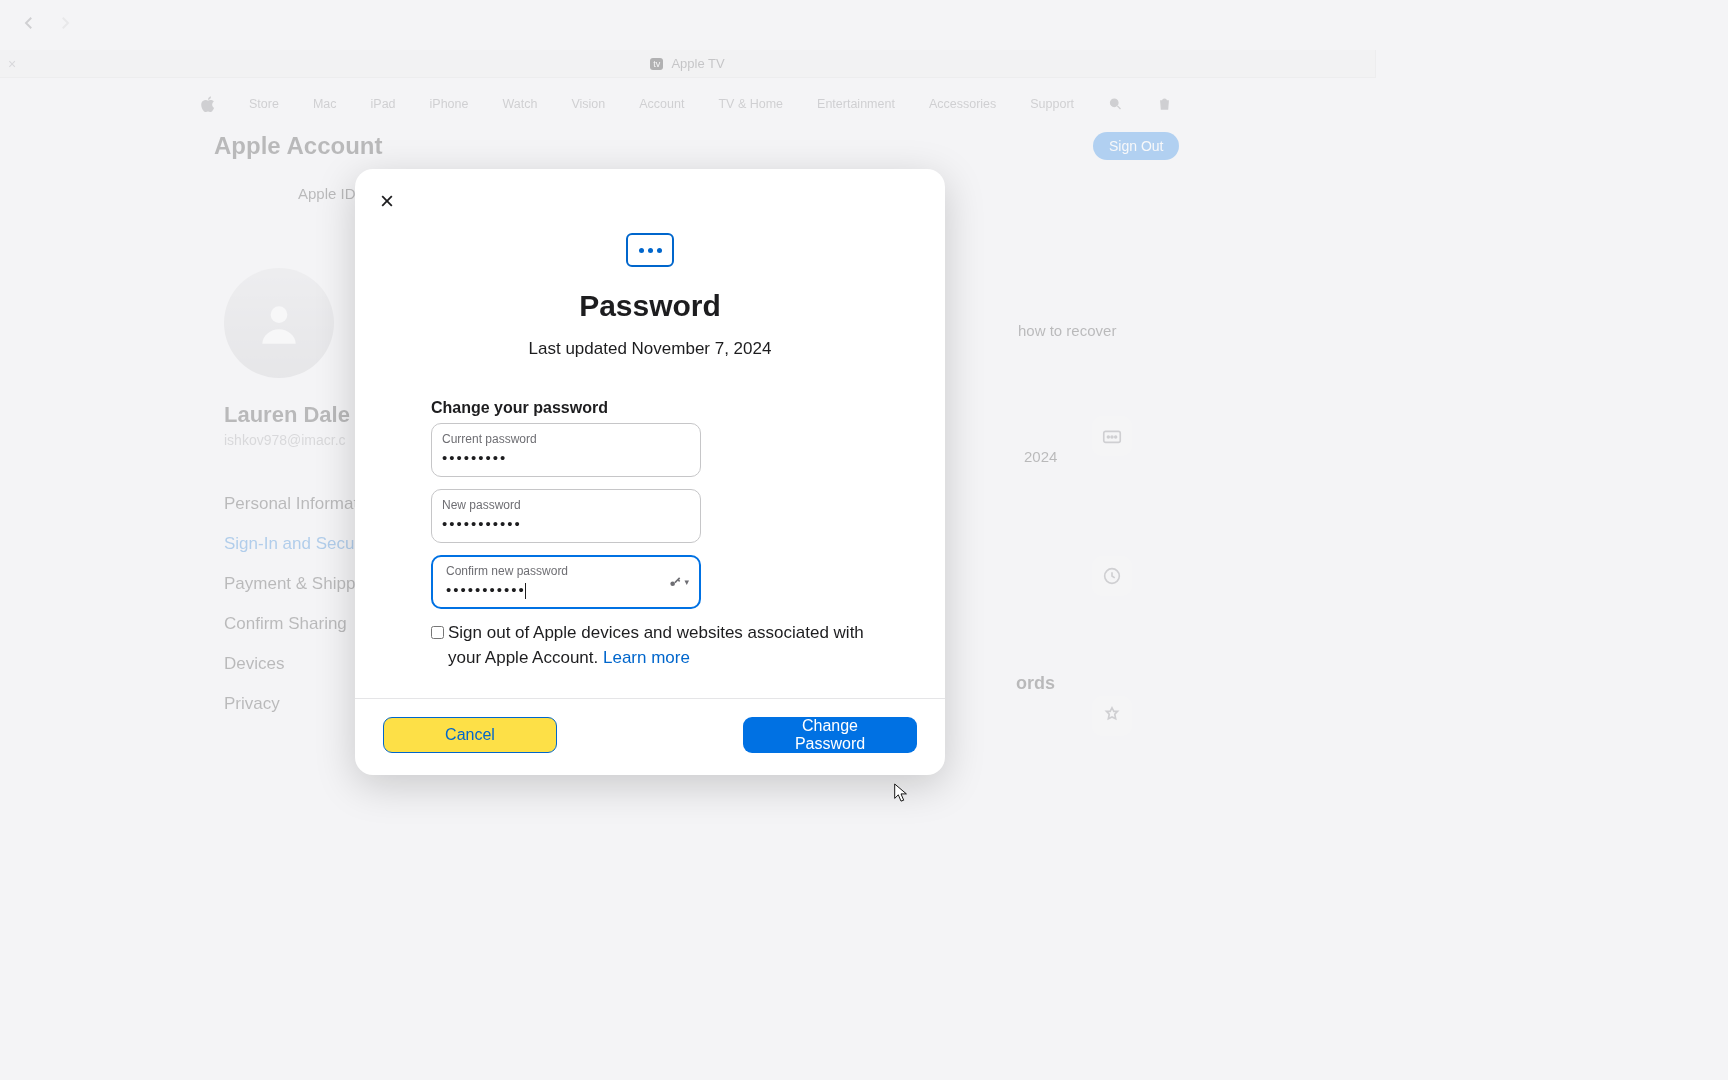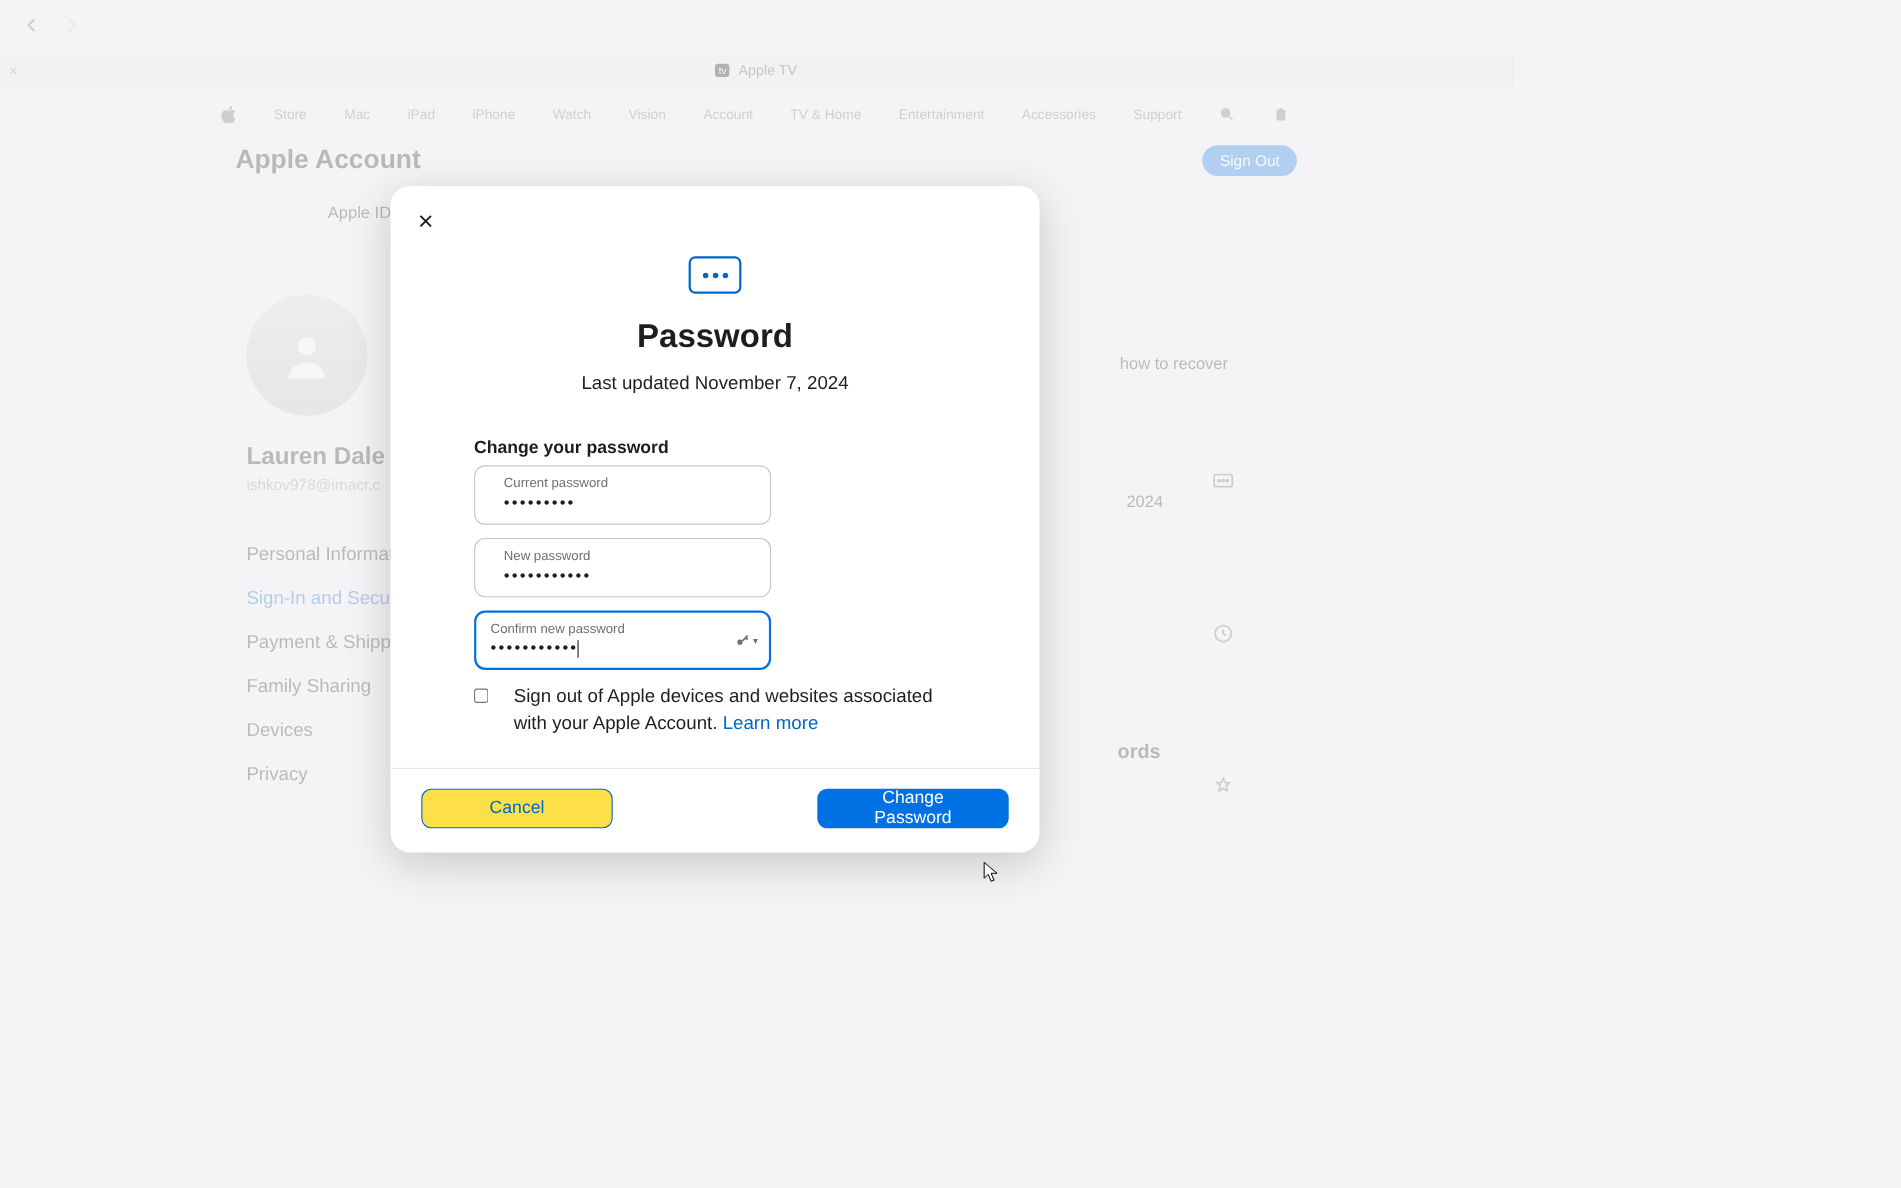--- a/index.html
+++ b/index.html
@@ -161,38 +161,38 @@
     margin:0 auto 22px;display:flex;align-items:center;justify-content:center;gap:4px;
   }
   .pw-icon span{width:5px;height:5px;border-radius:3px;background:#0066cc;}
   .modal-title{font-size:30px;font-weight:600;text-align:center;margin-bottom:16px;}
   .modal-sub{font-size:17px;text-align:center;color:#1d1d1f;margin-bottom:40px;}
   .section-title{font-size:16px;font-weight:600;margin-bottom:6px;}
 
   .field{
     width:270px;height:54px;
     border:1px solid #c6c6c8;border-radius:10px;
-    padding:8px 26px;margin-bottom:12px;
+    padding:8px 10px;margin-bottom:12px;
     position:relative;
   }
   .field.focused{border:2px solid #0071e3;padding:7px 13px;}
   .field-label{font-size:12px;color:#6e6e73;display:block;margin-bottom:3px;}
   .field-value{font-size:15px;letter-spacing:2px;color:#1d1d1f;}
   .field-value .cursor{
     display:inline-block;width:1.5px;height:16px;background:#1d1d1f;
     vertical-align:middle;margin-left:-1px;
   }
   .key-icon{
     position:absolute; right:10px; top:50%; transform:translateY(-50%);
     display:flex;align-items:center;gap:2px;color:#6e6e73;font-size:11px;
   }
   .key-icon svg{width:14px;height:14px;fill:#6e6e73;}
 
   .check-row{
-    display:flex;gap:23px;align-items:flex-start;
+    display:flex;gap:4px;align-items:flex-start;
     font-size:17px;line-height:1.45;margin-top:8px;
   }
   .check-row input[type=checkbox]{
     width:17px;height:17px;margin-top:3px;cursor:pointer;
     accent-color:#0071e3;
   }
   .check-row a{color:#0066cc;text-decoration:none;}
 
   .modal-footer{
     border-top:1px solid #e5e5e7;
@@ -277,21 +277,21 @@
     <svg viewBox="0 0 24 24">
         <circle cx="12" cy="8" r="4"></circle>
         <path d="M4 22c0-4 4-7 8-7s8 3 8 7"></path>
       </svg>
   </div>
   <div class="user-name">Lauren Dale Del</div>
   <div class="user-email">ishkov978@imacr.c</div>
   <div class="side-item">Personal Information</div>
   <div class="side-item active">Sign-In and Security</div>
   <div class="side-item">Payment &amp; Shipping</div>
-  <div class="side-item">Family Sharing</div>
+  <div class="side-item">Confirm Sharing</div>
   <div class="side-item">Devices</div>
   <div class="side-item">Privacy</div>
 </div>
 
 <div class="rc rc1">how to recover</div>
 <div class="rc rc2">2024</div>
 <div class="rc rc3">ords</div>
 <div class="icon-box" style="top:416px;left:1092px">
   <svg viewBox="0 0 24 24">
       <rect x="3" y="7" width="18" height="12" rx="2"></rect>

